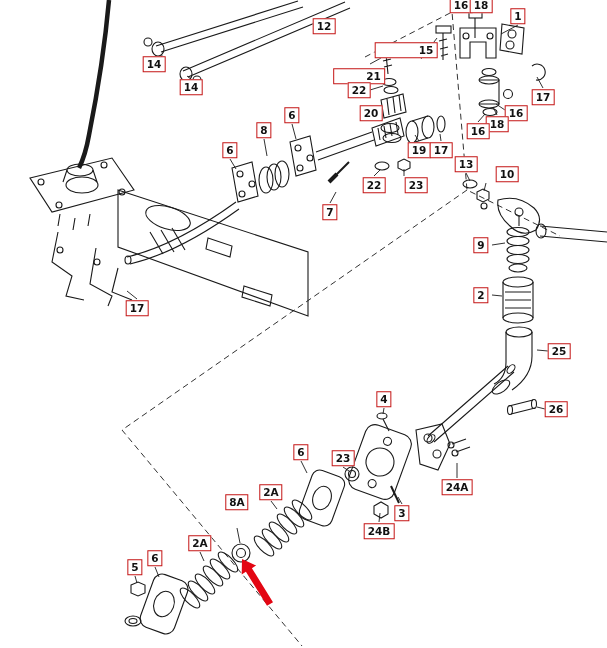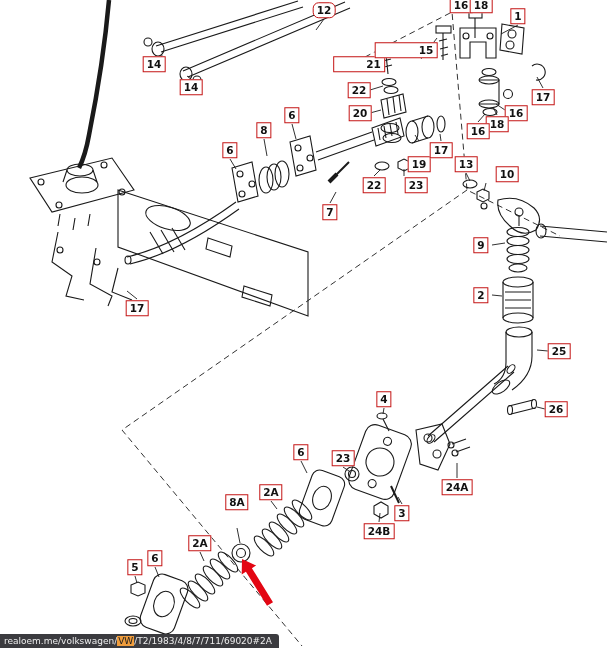--- a/index.html
+++ b/index.html
@@ -212,35 +212,35 @@
     </g>
 
     <path class="leads" stroke-width="0.9" d="M324,19 L316,30 M158,72 L162,55 M191,79 L187,76 M370,64 L381,58 M370,90 L383,86 M370,113 L381,110 M421,59 L437,38 M518,25 L501,34 M543,88 L537,77 M505,110 L496,104 M497,115 L493,107 M478,122 L485,114 M419,141 L415,135 M441,141 L440,134 M374,176 L380,170 M404,176 L404,169 M466,173 L470,181 M486,183 L484,191 M492,245 L505,243 M492,295 L502,296 M548,351 L537,350 M545,409 L537,407 M137,299 L127,291 M264,139 L267,156 M292,124 L296,139 M230,159 L236,169 M330,203 L336,192 M384,408 L383,414 M402,504 L398,497 M457,478 L457,463 M379,522 L380,513 M343,467 L349,471 M271,501 L277,509 M237,528 L240,543 M200,552 L204,561 M301,461 L307,473 M135,576 L137,583 M155,567 L159,577"></path>
 
     <g>
       <polygon points="267,605.8 273,602.2 251.9,568.2 256.1,565.5 242,559 241.7,574.5 245.9,571.8" style="fill:var(--arrow,#e30613); stroke:none;"></polygon>
     </g>
   </svg>
 
   <div class="callout-layer">
-      <div class="callout" style="left: 324px; top: 10px; border-radius: 6px;">12</div>
+      <div class="callout" style="left: 324px; top: 26px;">12</div>
       <div class="callout" style="left: 461px; top: 5px;">16</div>
       <div class="callout" style="left: 481px; top: 5px;">18</div>
       <div class="callout" style="left: 518px; top: 16px;">1</div>
       <div class="callout" style="left: 154px; top: 64px;">14</div>
       <div class="callout" style="left: 191px; top: 87px;">14</div>
-      <div class="callout" style="left: 359px; top: 64px; padding-left: 32px;">21</div>
+      <div class="callout" style="left: 359px; top: 76px; padding-left: 32px;">21</div>
       <div class="callout" style="left: 359px; top: 90px;">22</div>
-      <div class="callout" style="left: 360px; top: 113px;">20</div>
+      <div class="callout" style="left: 371px; top: 113px;">20</div>
       <div class="callout" style="left: 406px; top: 50px; padding-left: 43px;">15</div>
       <div class="callout" style="left: 543px; top: 97px;">17</div>
       <div class="callout" style="left: 516px; top: 113px;">16</div>
       <div class="callout" style="left: 497px; top: 124px;">18</div>
       <div class="callout" style="left: 478px; top: 131px;">16</div>
-      <div class="callout" style="left: 419px; top: 164px;">19</div>
+      <div class="callout" style="left: 419px; top: 150px;">19</div>
       <div class="callout" style="left: 441px; top: 150px;">17</div>
       <div class="callout" style="left: 466px; top: 164px;">13</div>
       <div class="callout" style="left: 507px; top: 174px;">10</div>
       <div class="callout" style="left: 374px; top: 185px;">22</div>
       <div class="callout" style="left: 416px; top: 185px;">23</div>
       <div class="callout" style="left: 292px; top: 115px;">6</div>
       <div class="callout" style="left: 264px; top: 130px;">8</div>
       <div class="callout" style="left: 230px; top: 150px;">6</div>
       <div class="callout" style="left: 330px; top: 212px;">7</div>
       <div class="callout" style="left: 481px; top: 245px;">9</div>
@@ -254,19 +254,14 @@
       <div class="callout" style="left: 457px; top: 487px;">24A</div>
       <div class="callout" style="left: 271px; top: 492px;">2A</div>
       <div class="callout" style="left: 402px; top: 513px;">3</div>
       <div class="callout" style="left: 237px; top: 502px;">8A</div>
       <div class="callout" style="left: 379px; top: 531px;">24B</div>
       <div class="callout" style="left: 200px; top: 543px;">2A</div>
       <div class="callout" style="left: 155px; top: 558px;">6</div>
       <div class="callout" style="left: 135px; top: 567px;">5</div>
     </div>
 
-  <div class="statusbar">
-    <span>realoem.me/volkswagen/</span>
-      <span class="hl">VW</span>
-      <span>/T2/1983/4/8/7/711/69020#2A</span>
-  </div>
 
 </div>
 
 </body></html>

